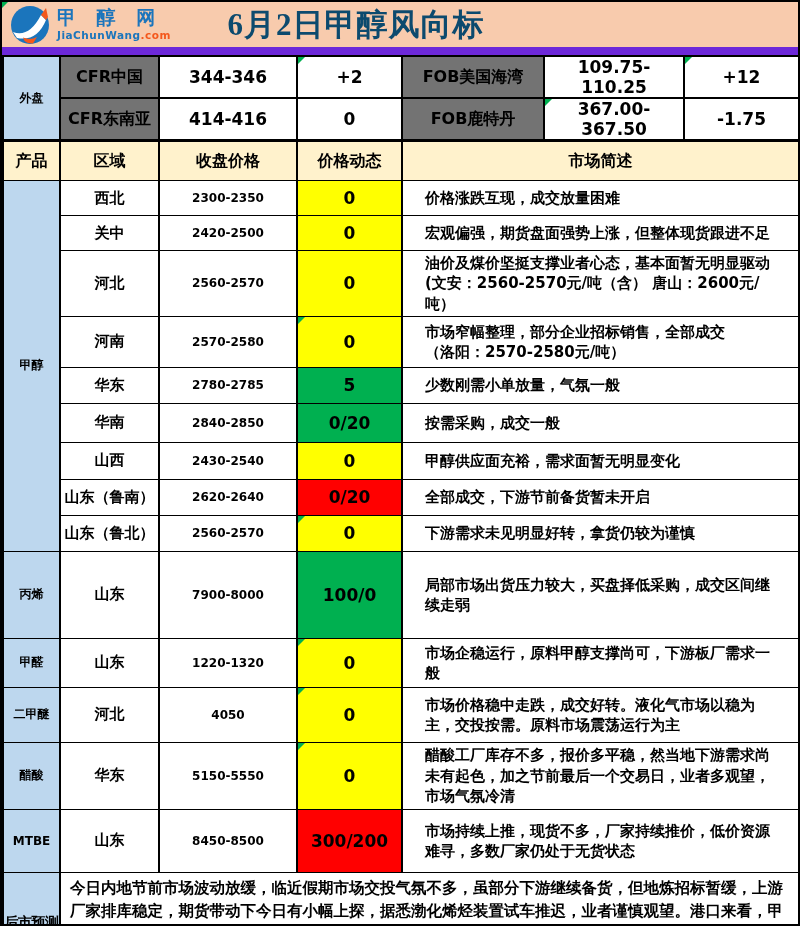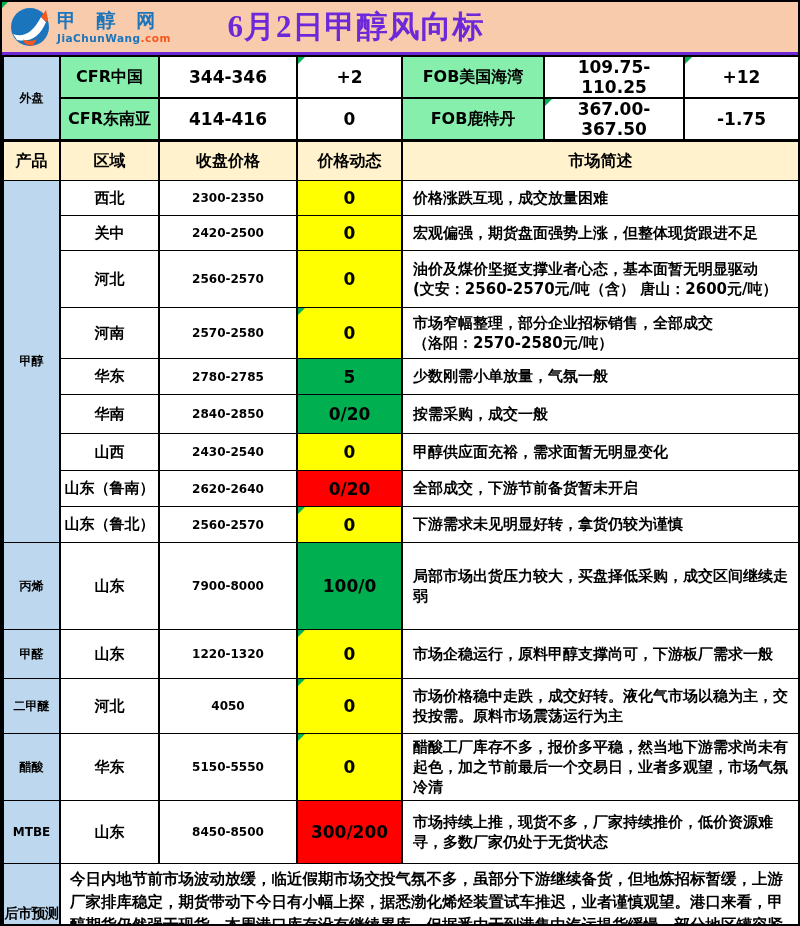--- a/index.html
+++ b/index.html
@@ -3,53 +3,53 @@
 <meta charset="utf-8">
 <style>
   html,body{margin:0;padding:0;background:#fff;}
   .sheet{
     width:796px;height:922px;border:2px solid #000;overflow:hidden;
     font-family:"DejaVu Sans","Liberation Sans",sans-serif;font-weight:bold;color:#000;
     position:relative;
   }
   
   .header{
-    position:relative;height:53px;background:#F8CBAD;border-bottom:3px solid #6d28d9;
+    position:relative;height:53px;background:#F8CBAD;border-bottom:8px solid #6d28d9;
     display:flex;align-items:center;padding-left:8px;box-sizing:border-box;
   }
   .header::before{ 
     content:"";position:absolute;top:0;left:0;
     border-top:6px solid #00B050;border-right:6px solid transparent;
   }
   .logo{display:flex;align-items:center;gap:7px;width:165px;}
   .logo-text{display:flex;flex-direction:column;line-height:1;}
   .logo-name{color:#1B75BC;font-size:19px;letter-spacing:7px;font-family:"DejaVu Serif","Liberation Serif",serif;}
   .logo-domain{font-size:10.5px;color:#1B75BC;letter-spacing:.5px;margin-top:3px;}
   .logo-domain .suffix{color:#F4581C;}
   .title{
     position:absolute;left:354px;top:50%;transform:translate(-50%,-50%);
     font-family:"Liberation Serif","DejaVu Serif",serif;
-    font-size:31px;color:#6d28d9;white-space:nowrap;letter-spacing:1px;
+    font-size:31px;color:#0c4a6e;white-space:nowrap;letter-spacing:1px;
   }
   
   table{border-collapse:collapse;table-layout:fixed;width:796px;}
   td,th{border:1px solid #000;border-left-width:2px;border-right-width:2px;
         padding:0;text-align:center;vertical-align:middle;font-weight:bold;overflow:hidden;}
   .ext td,.ext th{border-width:2px;}
   .bluecell{background:#BDD7EE;font-size:12px;}
   .colhdr td,.colhdr th{background:#FFF2CC;font-size:16px;height:38px;}
-  .name{font-size:16px;background:#86efac;}
+  .name{font-size:16px;background:#737373;}
   .val{font-size:17px;background:#fff;}
   .region{font-size:15px;background:#fff;white-space:nowrap;margin-left:21px;}
   .price{font-size:12px;background:#fff;}
   .dyn{font-size:17px;position:relative;}
   .dyn[data-status="yellow"]{background:#FFFF00;}
   .dyn[data-status="green"]{background:#00B050;}
   .dyn[data-status="red"]{background:#FF0000;}
-  .desc{font-size:15px;text-align:left;padding:2px 10px;line-height:1.35;
+  .desc{font-size:15px;text-align:left;padding:2px 22px;line-height:1.35;
         white-space:pre-line;background:#fff;}
   [data-flag="true"]{position:relative;}
   [data-flag="true"]::before{
     content:"";position:absolute;top:0;left:0;
     border-top:7px solid #00B050;border-right:7px solid transparent;
   }
   .forecast-label{background:#BDD7EE;font-size:14px;letter-spacing:-0.5px;white-space:nowrap;}
   .forecast-text{font-size:15.5px;text-align:left;padding:4px 9px;line-height:1.48;background:#fff;}
 </style>
 </head>

